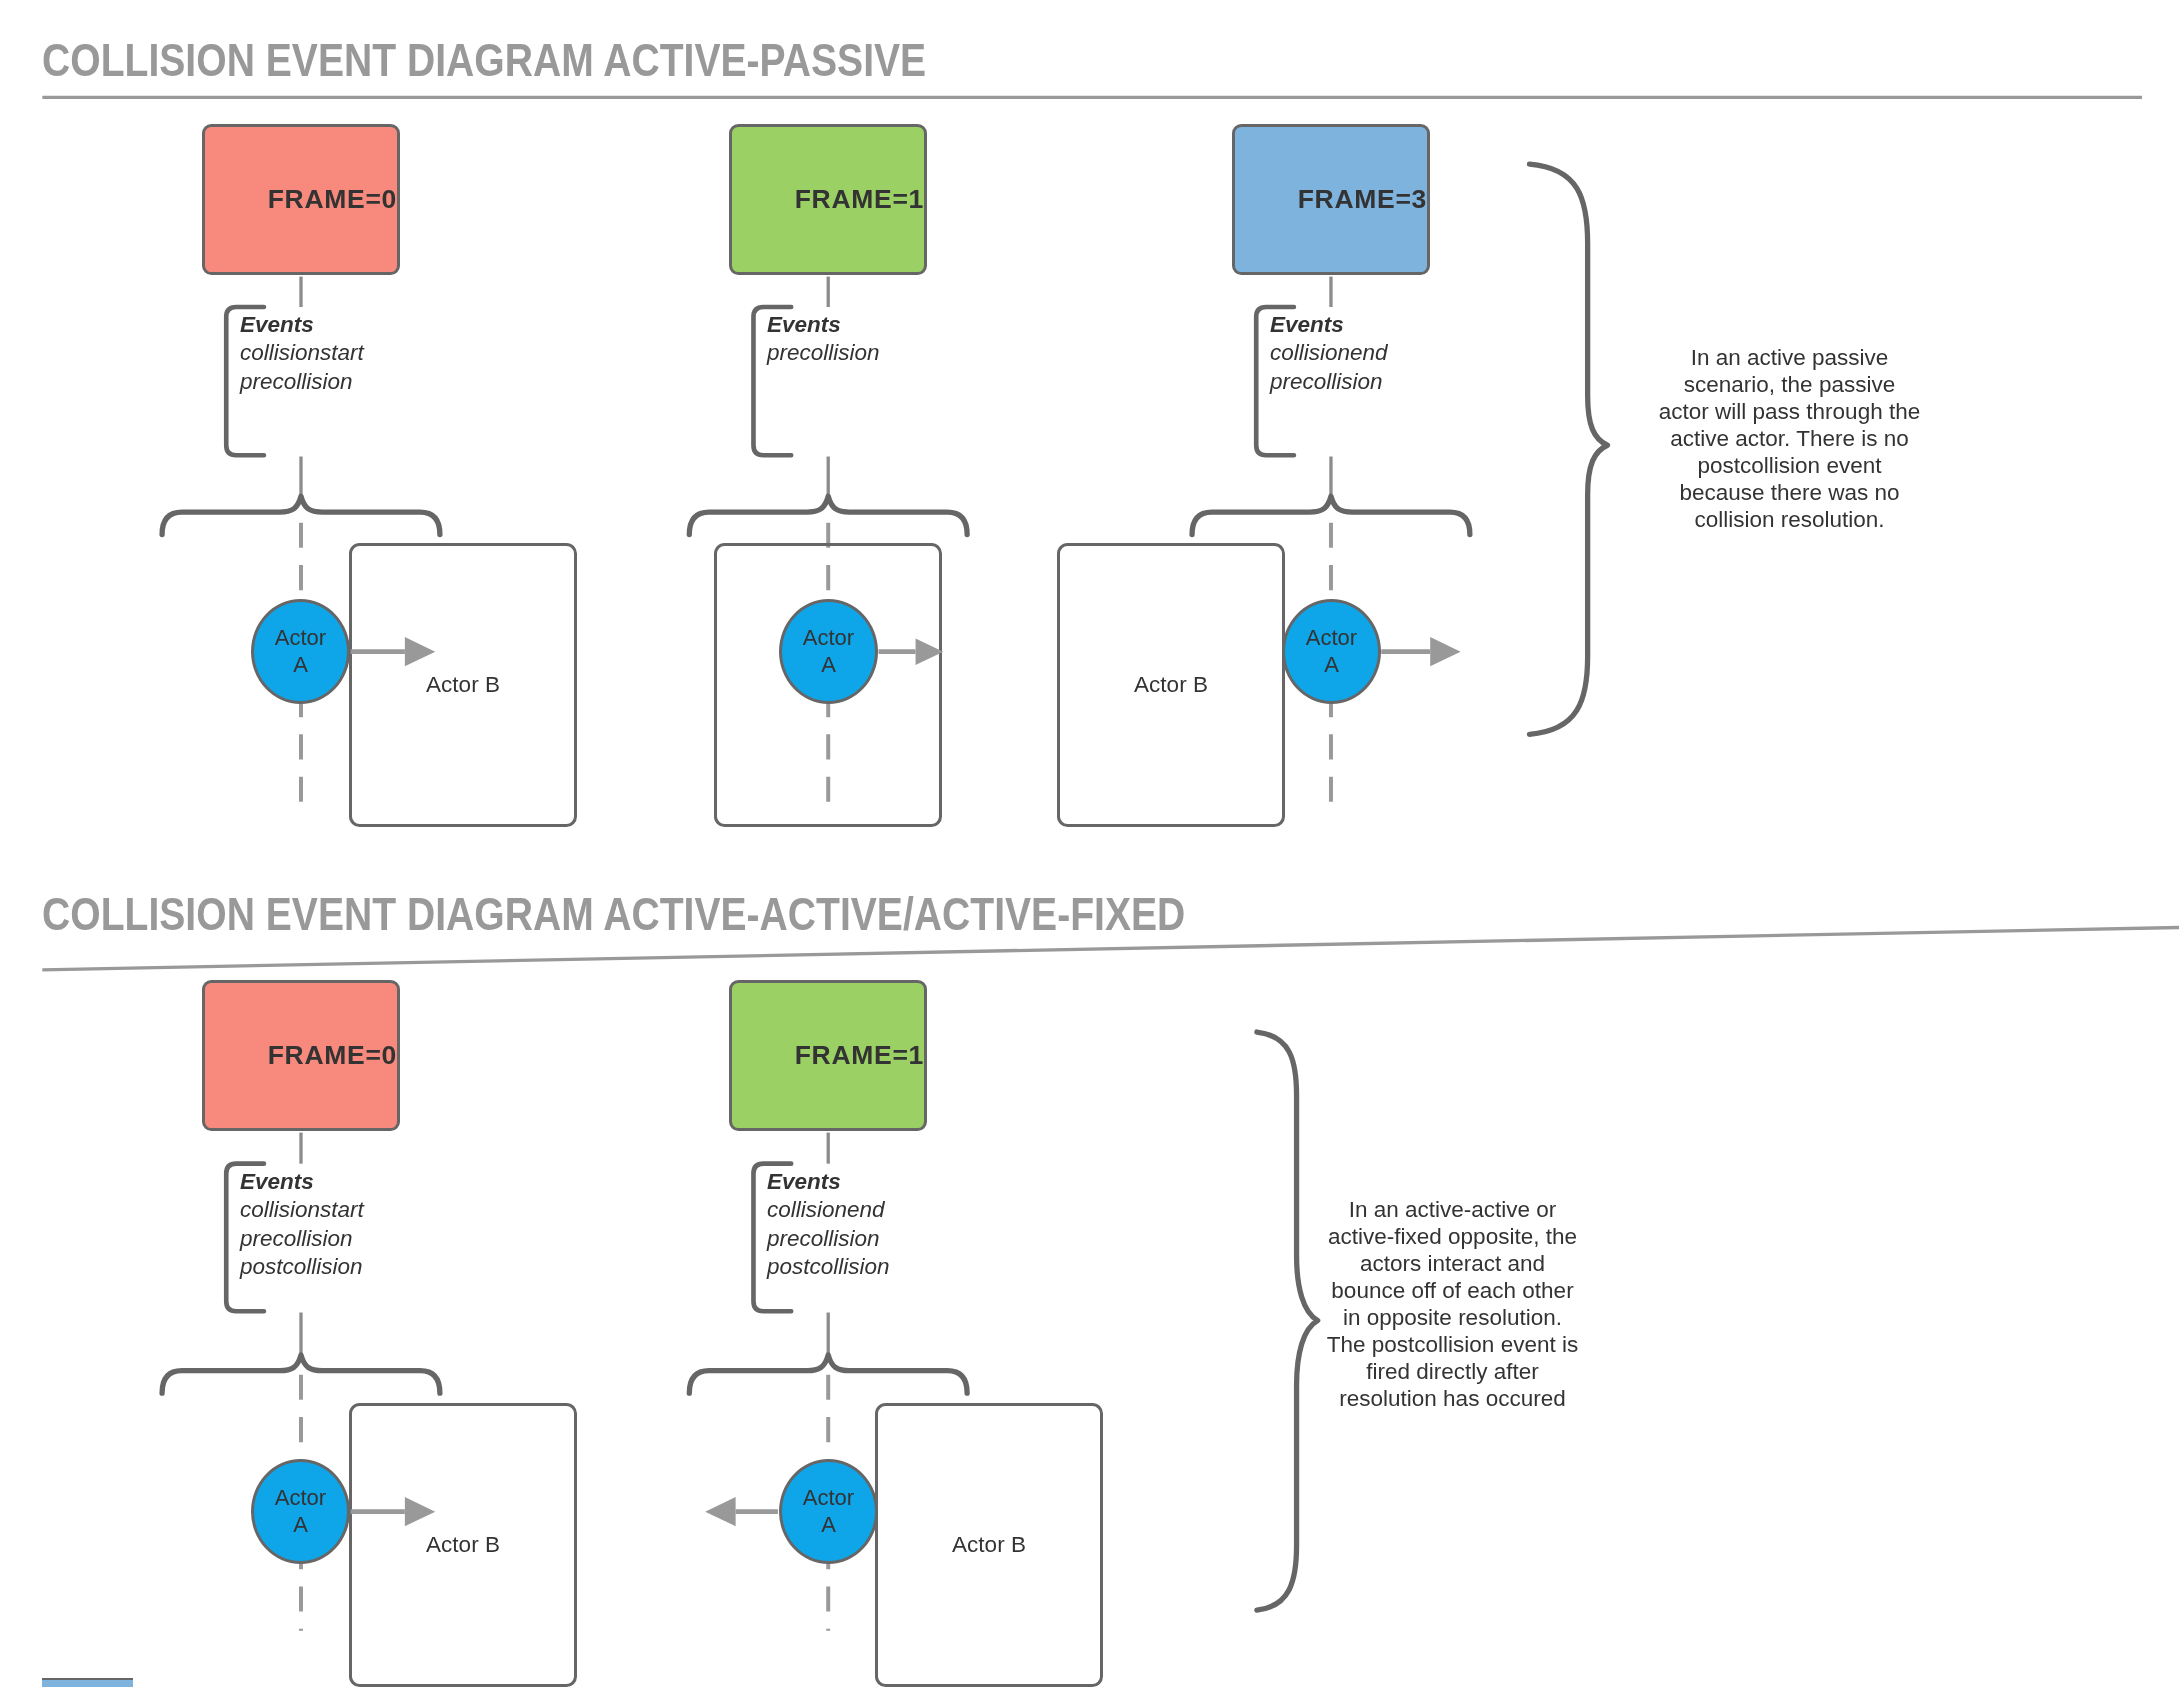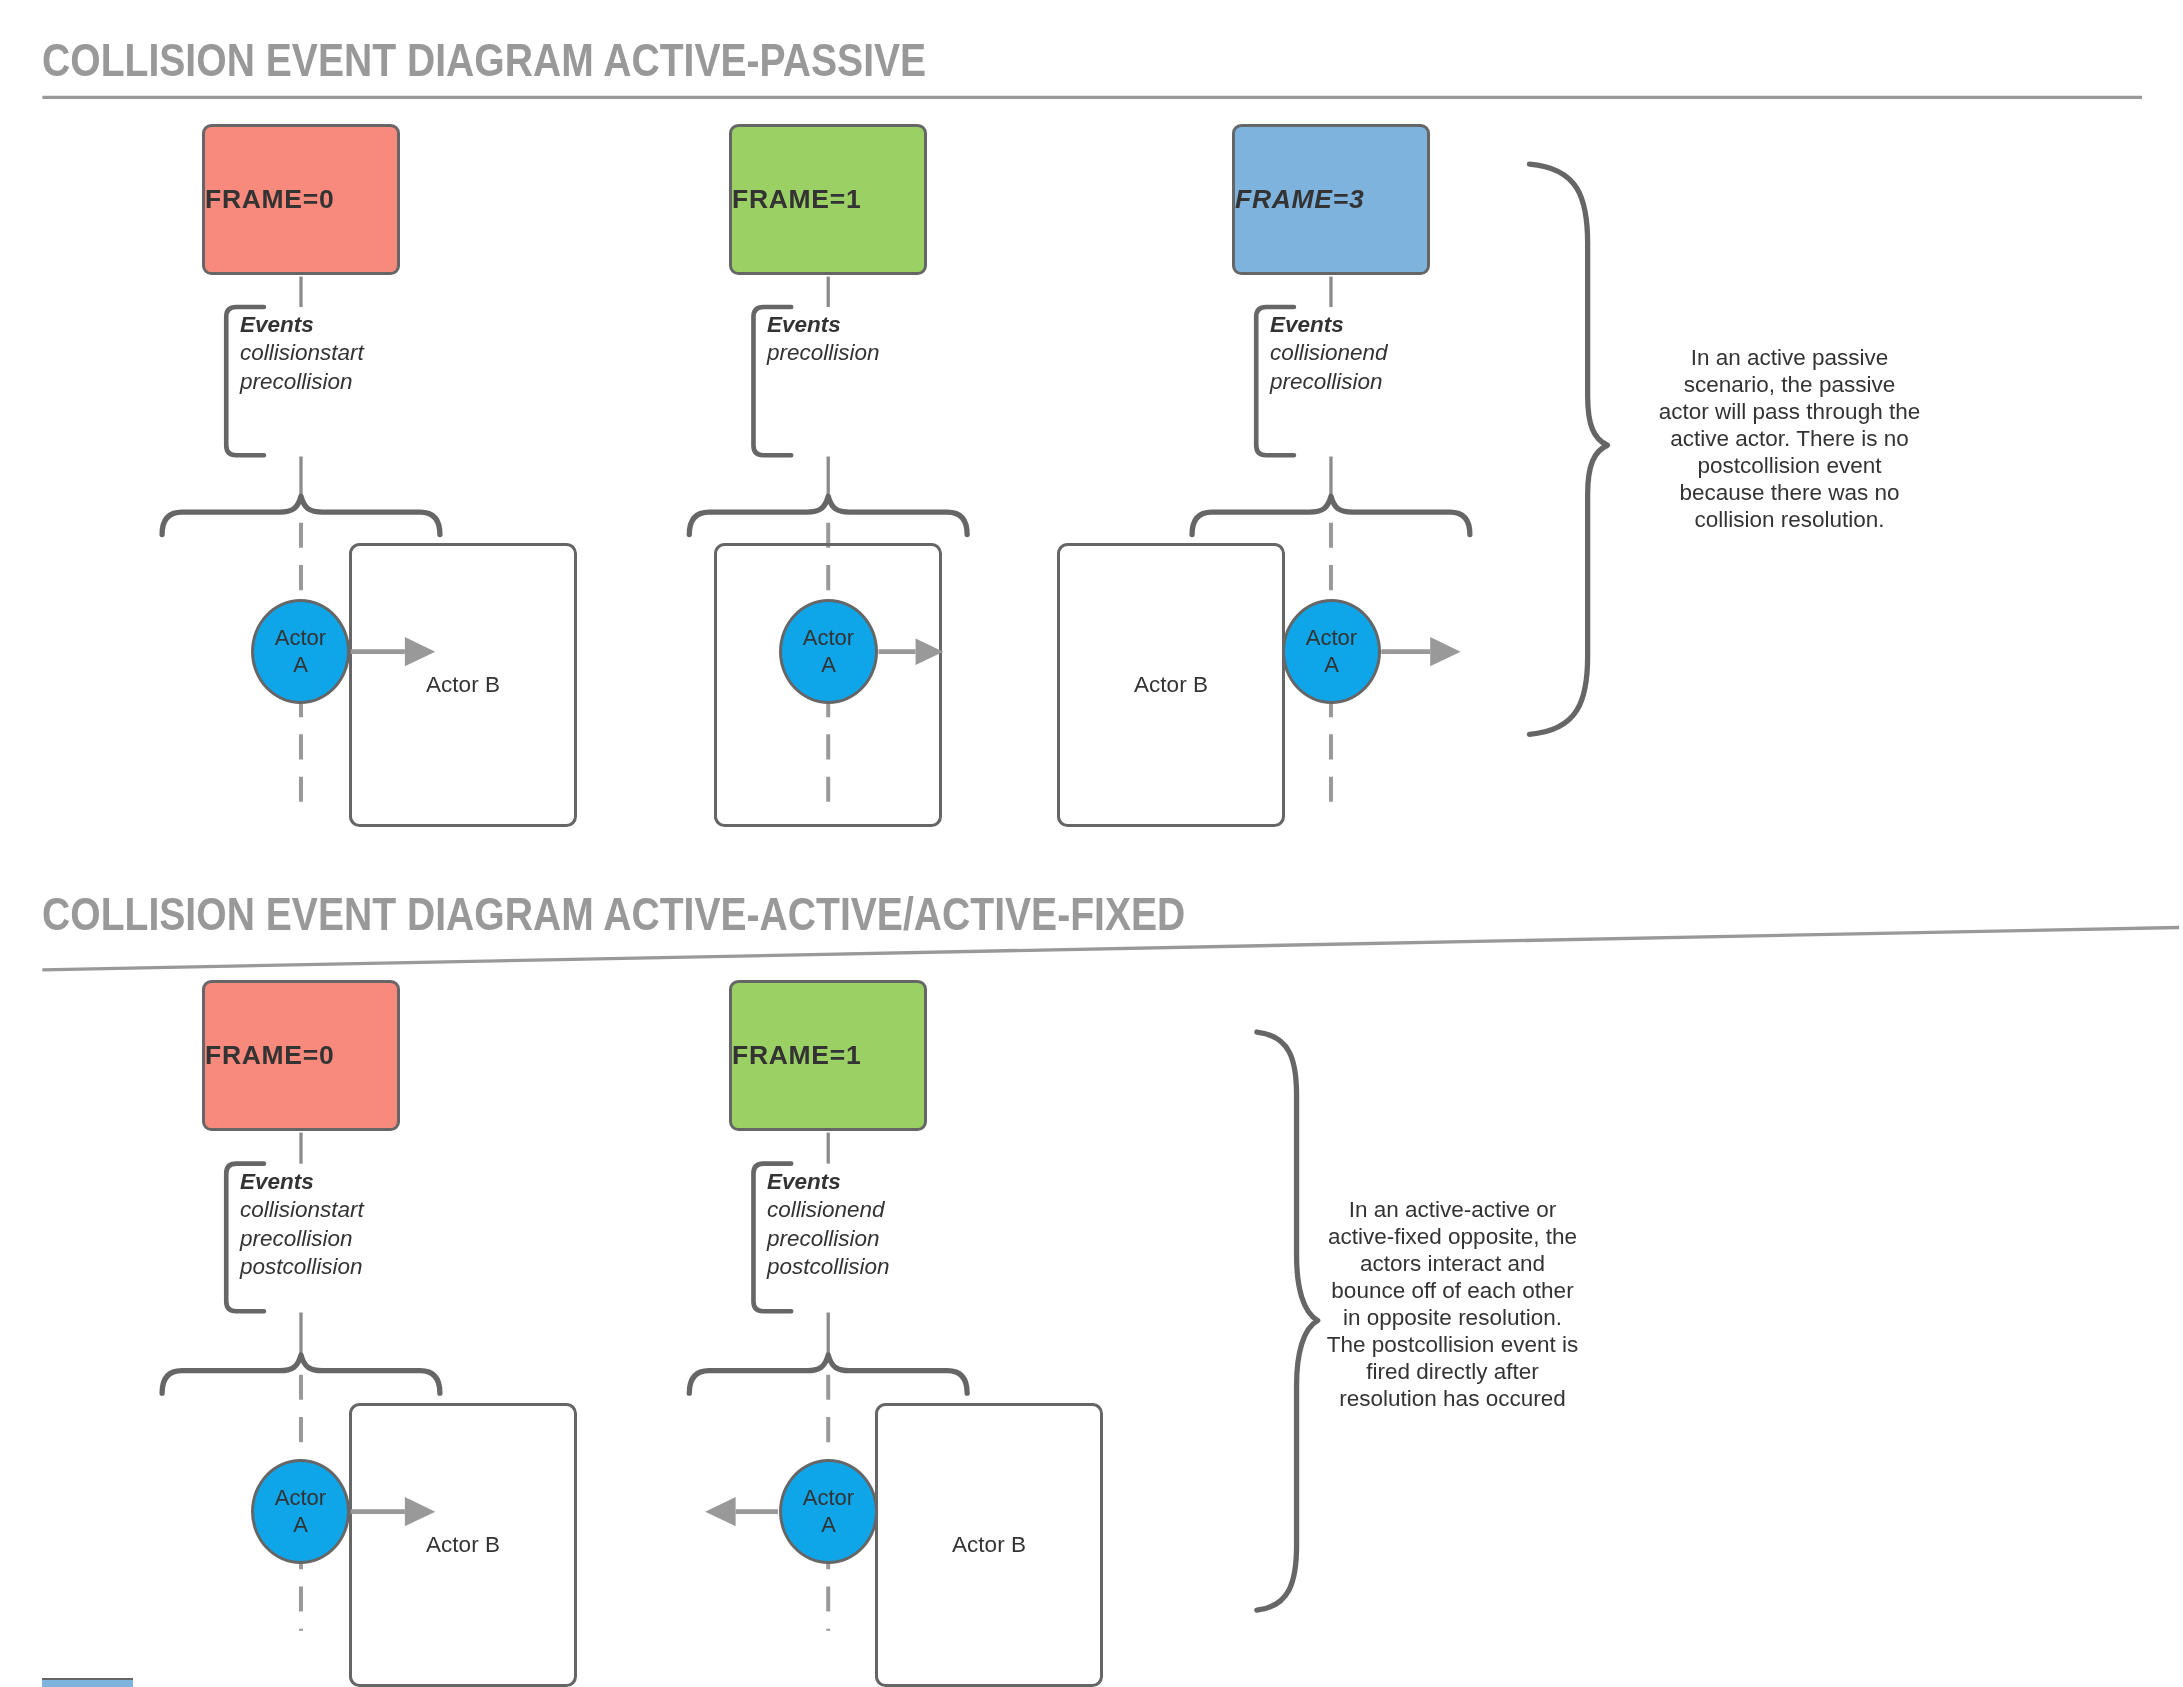--- a/index.html
+++ b/index.html
@@ -28,21 +28,21 @@
     white-space:nowrap;
     transform:scaleX(0.85);
     transform-origin:0 0;
     letter-spacing:0px;
   }
   .frame-box{
     position:absolute;
     width:198px;height:151px;
     border:3.3px solid var(--stroke-dark);
     border-radius:9.3px;
-    display:flex;align-items:center;justify-content:flex-start;
+    display:flex;align-items:center;justify-content:flex-end;
     box-sizing:border-box;
   }
   .frame-box.red{background:var(--frame-red);}
   .frame-box.green{background:var(--frame-green);}
   .frame-box.blue{background:var(--frame-blue);}
   .frame-label{
     font-size:26.5px;font-weight:bold;color:var(--text-dark);letter-spacing:0.7px;
   }
   .events-block{
     position:absolute;width:238px;
@@ -147,21 +147,21 @@
   </svg>
 
   <div class="section-title" style="left:42px;top:33px;">COLLISION EVENT DIAGRAM ACTIVE-PASSIVE</div>
 
   <div class="frame-box red" style="left:202px;top:124px;">
     <span class="frame-label">FRAME=0</span>
   </div>
   <div class="frame-box green" style="left:729px;top:124px;">
     <span class="frame-label">FRAME=1</span>
   </div>
-  <div class="frame-box blue" style="left:1232px;top:124px;font-style:italic;">
+  <div class="frame-box blue" style="left:1232px;top:124px;">
     <span class="frame-label">FRAME=3</span>
   </div>
 
   <div class="events-block" style="left:240px;top:311px;">
     <div class="events-title">Events</div>
     <div>collisionstart</div>
     <div>precollision</div>
   </div>
   <div class="events-block" style="left:767px;top:311px;">
     <div class="events-title">Events</div>

